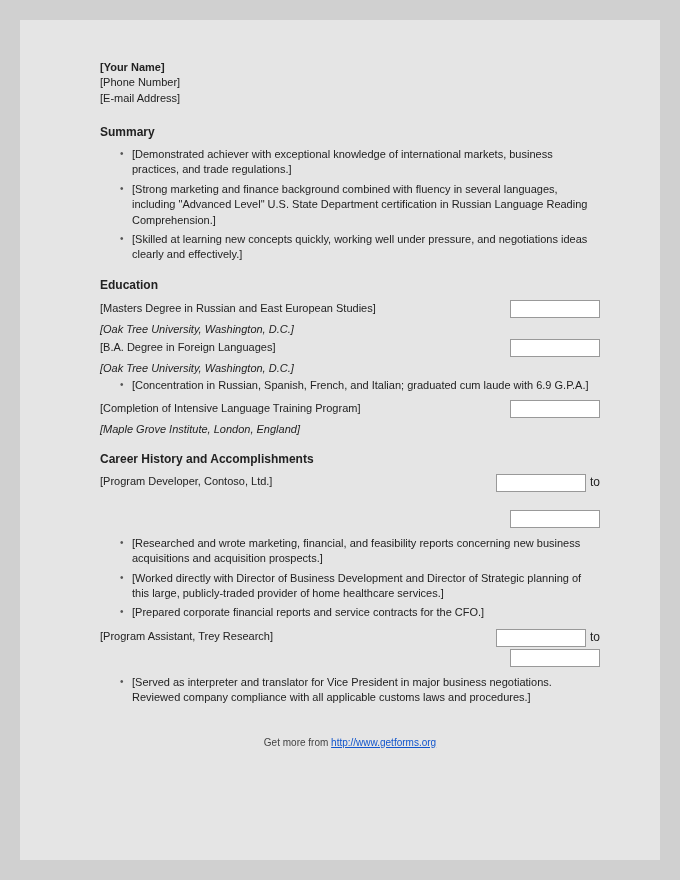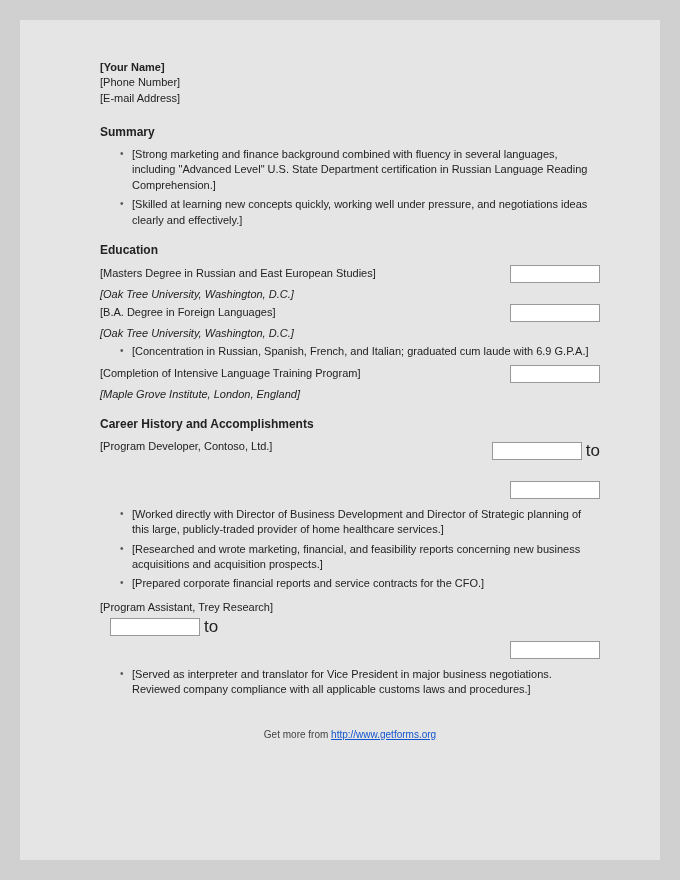--- a/index.html
+++ b/index.html
@@ -75,21 +75,21 @@
     .inline-input {
       display: inline-block;
       border: 1px solid #999;
       width: 90px;
       height: 18px;
       vertical-align: middle;
       background: #fff;
     }
 
     .to-label {
-      font-size: 17px;
+      font-size: 12px;
     }
 
     .edu-row {
       display: flex;
       align-items: center;
       justify-content: space-between;
       margin-bottom: 4px;
     }
 
     .footer {
@@ -116,20 +116,21 @@
 
   <div class="name-section">
     <div class="name-bold">[Your Name]</div>
     <div>[Phone Number]</div>
     <div>[E-mail Address]</div>
   </div>
 
   <div class="section-block">
     <div class="section-title">Summary</div>
     <ul class="bullet-list">
+      <li>[Demonstrated achiever with exceptional knowledge of international markets, business practices, and trade regulations.]</li>
       <li>[Strong marketing and finance background combined with fluency in several languages, including "Advanced Level" U.S. State Department certification in Russian Language Reading Comprehension.]</li>
       <li>[Skilled at learning new concepts quickly, working well under pressure, and negotiations ideas clearly and effectively.]</li>
     </ul>
   </div>
 
   <div class="section-block">
     <div class="section-title">Education</div>
 
     <div class="edu-row">
       <div>[Masters Degree in Russian  and East European Studies]</div>
@@ -171,26 +172,26 @@
       <div style="display:flex; align-items:center; gap:4px; flex-shrink:0; margin-left:10px;">
         <div class="inline-input"></div>
         <span class="to-label">to</span>
       </div>
     </div>
     <div style="display:flex; justify-content:flex-end; margin-bottom:8px;">
       <div class="inline-input"></div>
     </div>
 
     <ul class="bullet-list">
+      <li>[Researched and wrote marketing, financial, and feasibility reports concerning new business acquisitions and acquisition prospects.]</li>
       <li>[Worked directly with Director of Business Development and Director of Strategic planning of this large, publicly-traded provider of home healthcare services.]</li>
-      <li>[Researched and wrote marketing, financial, and feasibility reports concerning new business acquisitions and acquisition prospects.]</li>
       <li>[Prepared corporate financial reports and service contracts for the CFO.]</li>
     </ul>
 
-    <div style="display:flex; align-items:flex-start; justify-content:space-between; margin-bottom:2px; margin-top:8px;flex-direction:column;">
+    <div style="display:flex; align-items:flex-start; justify-content:space-between; margin-bottom:2px; margin-top:8px;">
       <div>[Program Assistant, Trey Research]</div>
       <div style="display:flex; align-items:center; gap:4px; flex-shrink:0; margin-left:10px;">
         <div class="inline-input"></div>
         <span class="to-label">to</span>
       </div>
     </div>
     <div style="display:flex; justify-content:flex-end; margin-bottom:8px;">
       <div class="inline-input"></div>
     </div>
 

